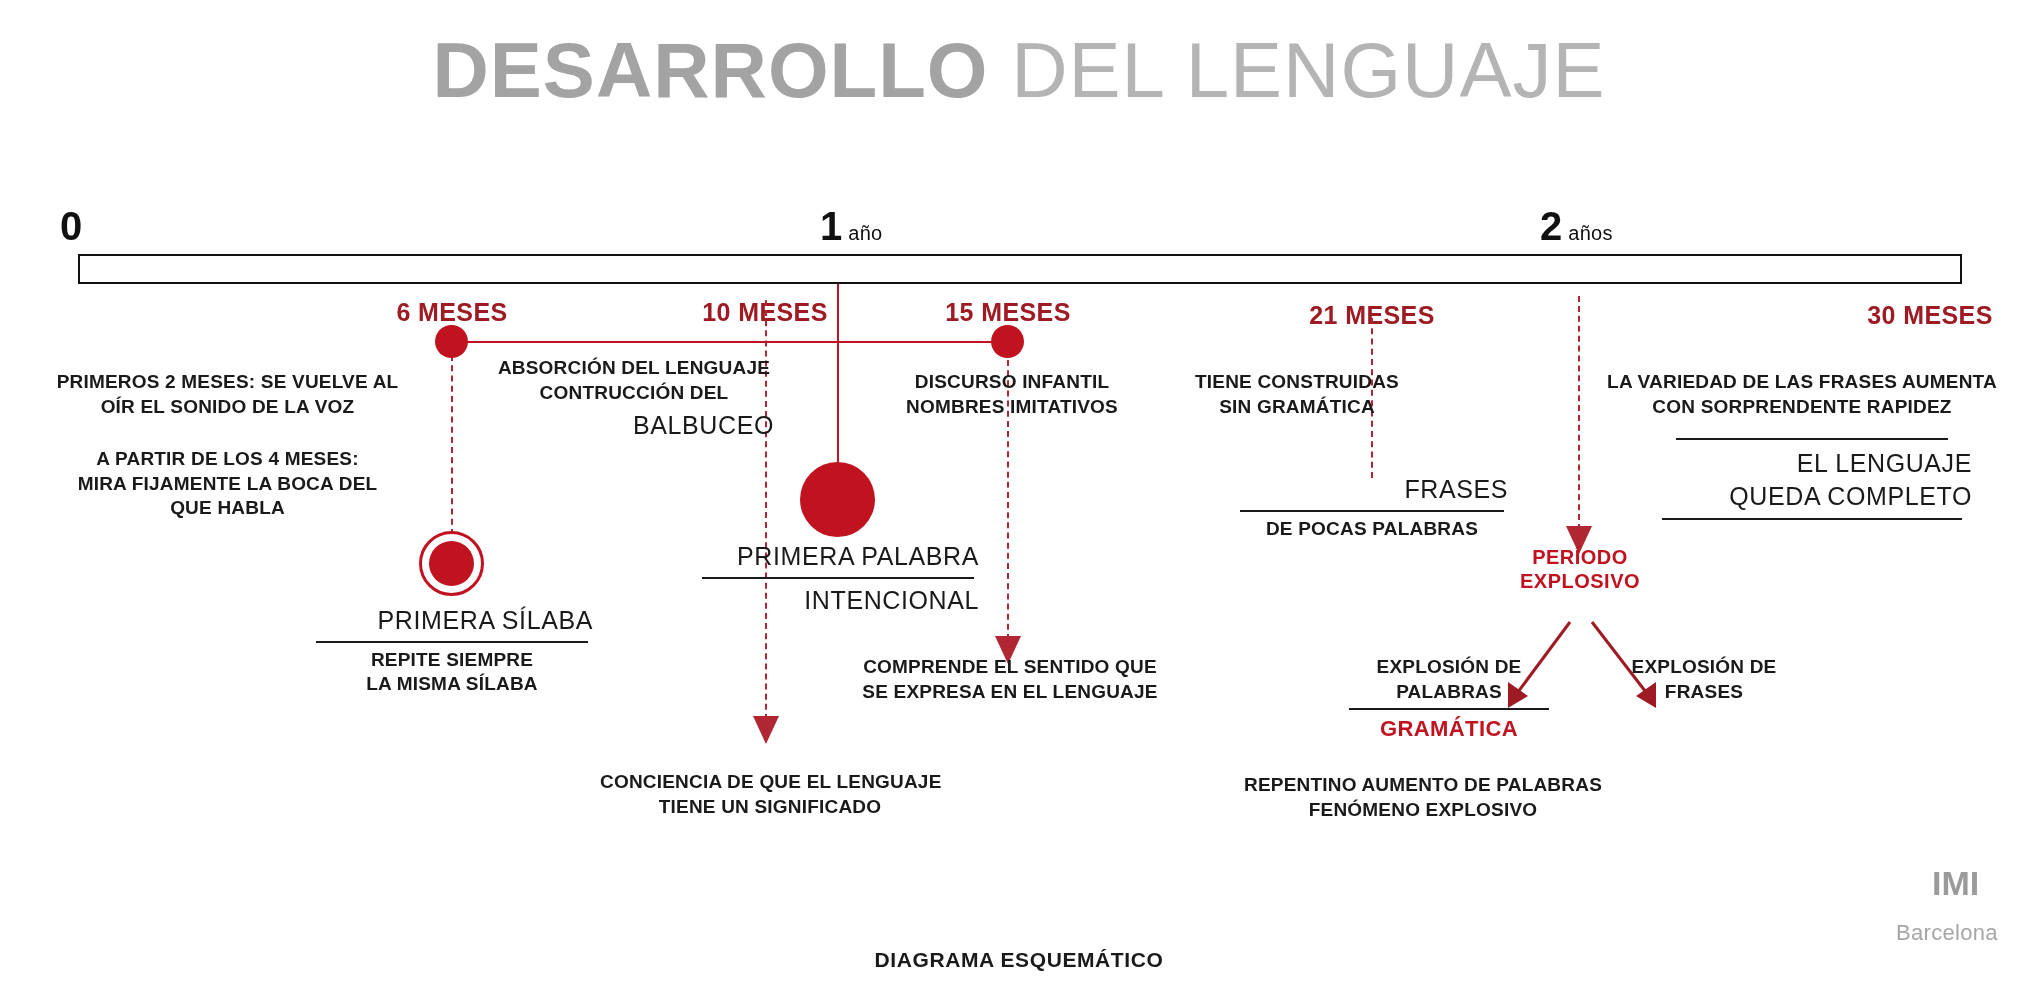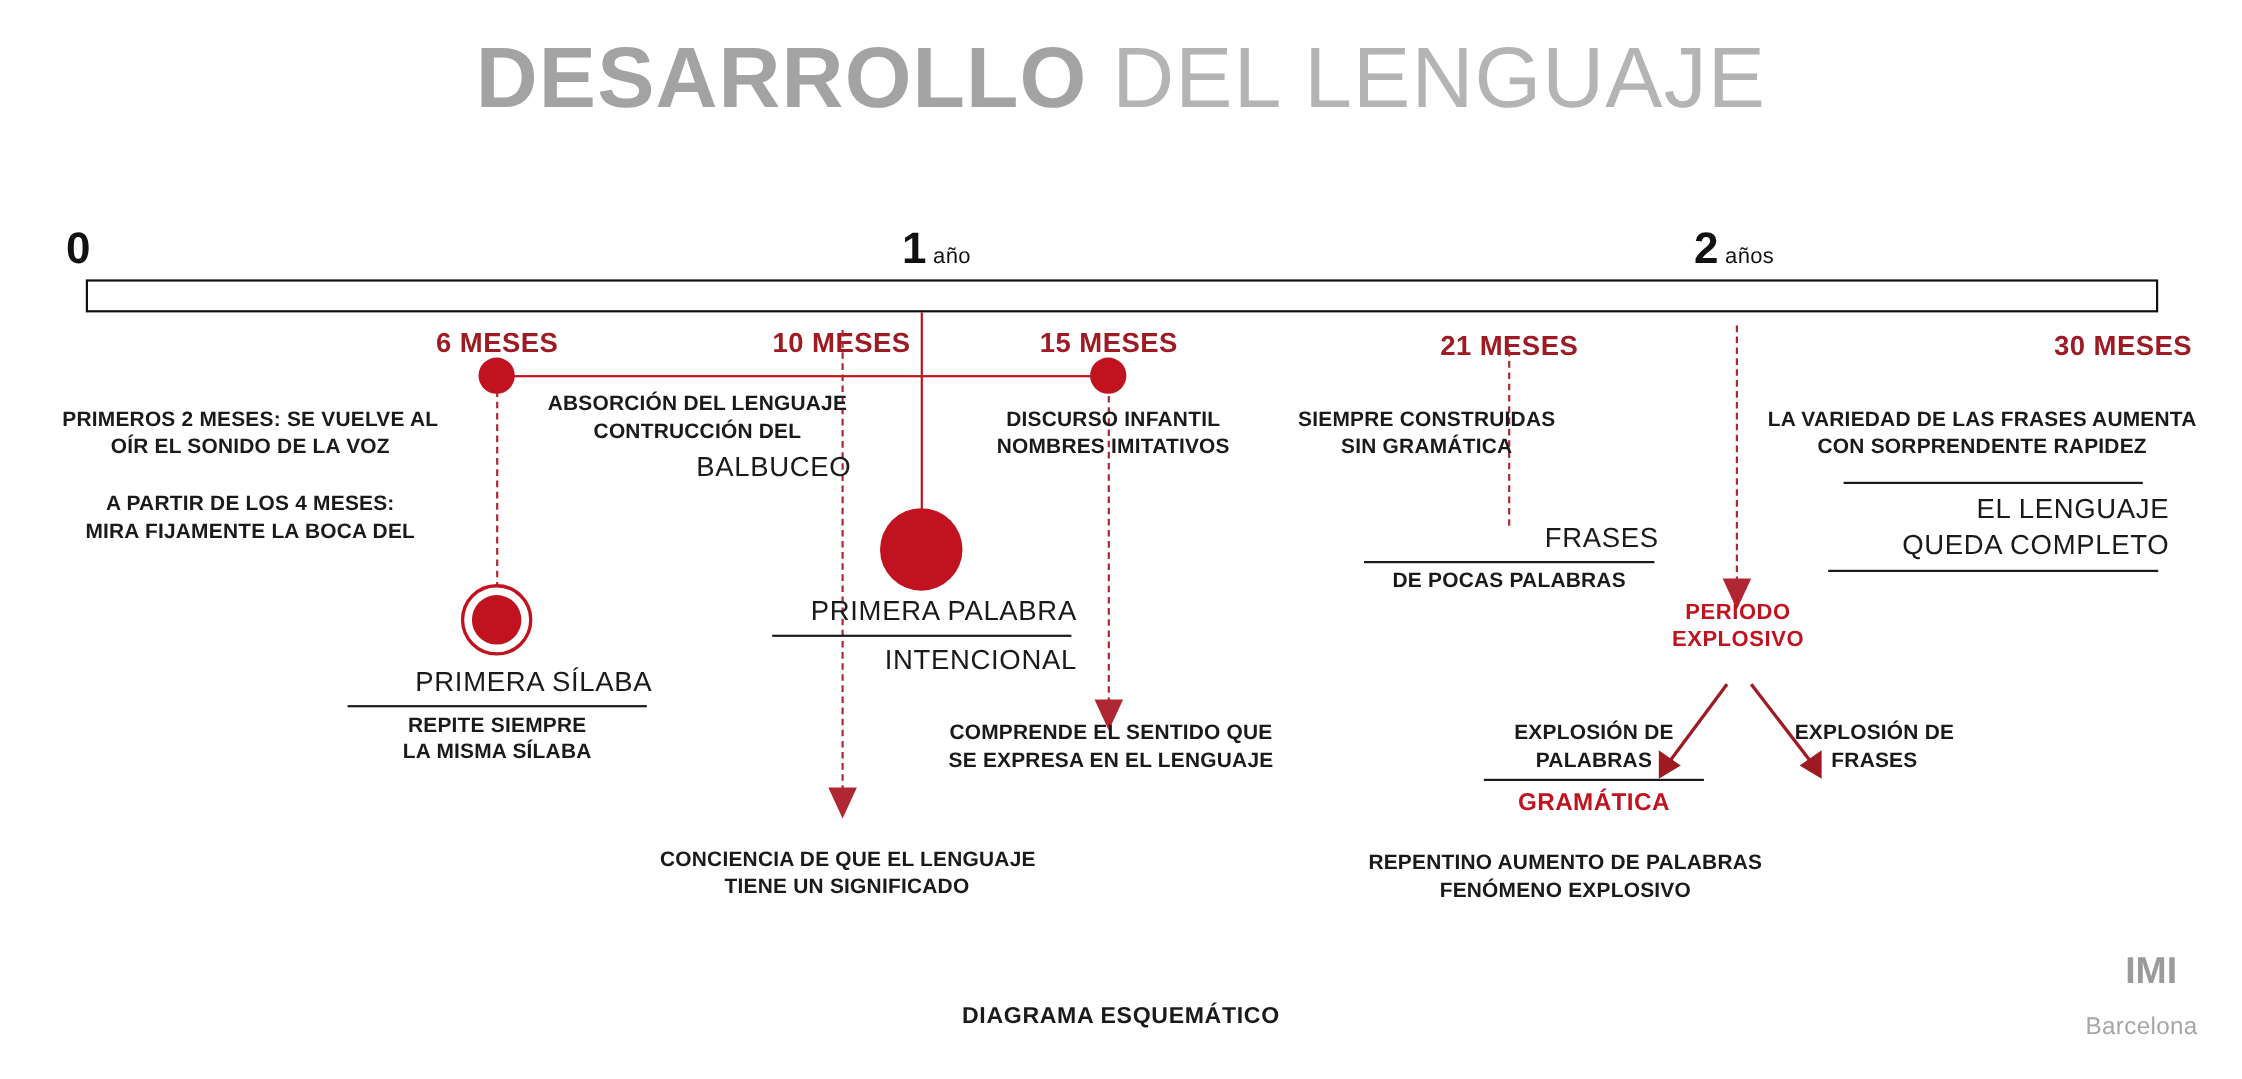--- a/index.html
+++ b/index.html
@@ -137,21 +137,21 @@
     margin: 4px auto 5px auto;
   }
   .rule-top {
     height: 2px;
     background: #1a1a1a;
     margin: 0 auto 7px auto;
   }
 
   
   #footnote {
-    left: 0; top: 912px;
+    left: 0; top: 948px;
     width: 2038px;
     text-align: center;
     font-size: 21px;
     font-weight: bold;
     letter-spacing: .6px;
     color: #1a1a1a;
   }
 
   
   #logo { left: 1872px; top: 836px; width: 150px; height: 130px; }
@@ -233,20 +233,21 @@
   </div>
 
   <div class="abs tblock body-txt" style="left:50px; top:370px; width:355px;">
     <div>PRIMEROS 2 MESES: SE VUELVE AL</div>
     <div>OÍR EL SONIDO DE LA VOZ</div>
   </div>
 
   <div class="abs tblock body-txt" style="left:50px; top:447px; width:355px;">
     <div>A PARTIR DE LOS 4 MESES:</div>
     <div>MIRA  FIJAMENTE LA BOCA DEL</div>
+    <div>QUE HABLA</div>
   </div>
 
   <div class="abs tblock" style="left:311px; top:604px; width:282px;">
     <div class="head-txt">PRIMERA SÍLABA</div>
     <div class="rule" style="width:272px;"></div>
     <div class="body-txt">REPITE SIEMPRE</div>
     <div class="body-txt">LA MISMA SÍLABA</div>
   </div>
 
   <div class="abs tblock" style="left:494px; top:356px; width:280px;">
@@ -270,21 +271,21 @@
     <div>DISCURSO INFANTIL</div>
     <div>NOMBRES IMITATIVOS</div>
   </div>
 
   <div class="abs tblock body-txt" style="left:845px; top:655px; width:330px;">
     <div>COMPRENDE EL SENTIDO QUE</div>
     <div>SE EXPRESA EN EL LENGUAJE</div>
   </div>
 
   <div class="abs tblock body-txt" style="left:1152px; top:370px; width:290px;">
-    <div>SIEMPRE CONSTRUIDAS</div>
+    <div>TIENE CONSTRUIDAS</div>
     <div>SIN GRAMÁTICA</div>
   </div>
 
   <div class="abs tblock" style="left:1236px; top:473px; width:272px;">
     <div class="head-txt">FRASES</div>
     <div class="rule" style="width:264px;"></div>
     <div class="body-txt">DE POCAS PALABRAS</div>
   </div>
 
   <div class="abs tblock head-red" style="left:1440px; top:545px; width:280px;">

